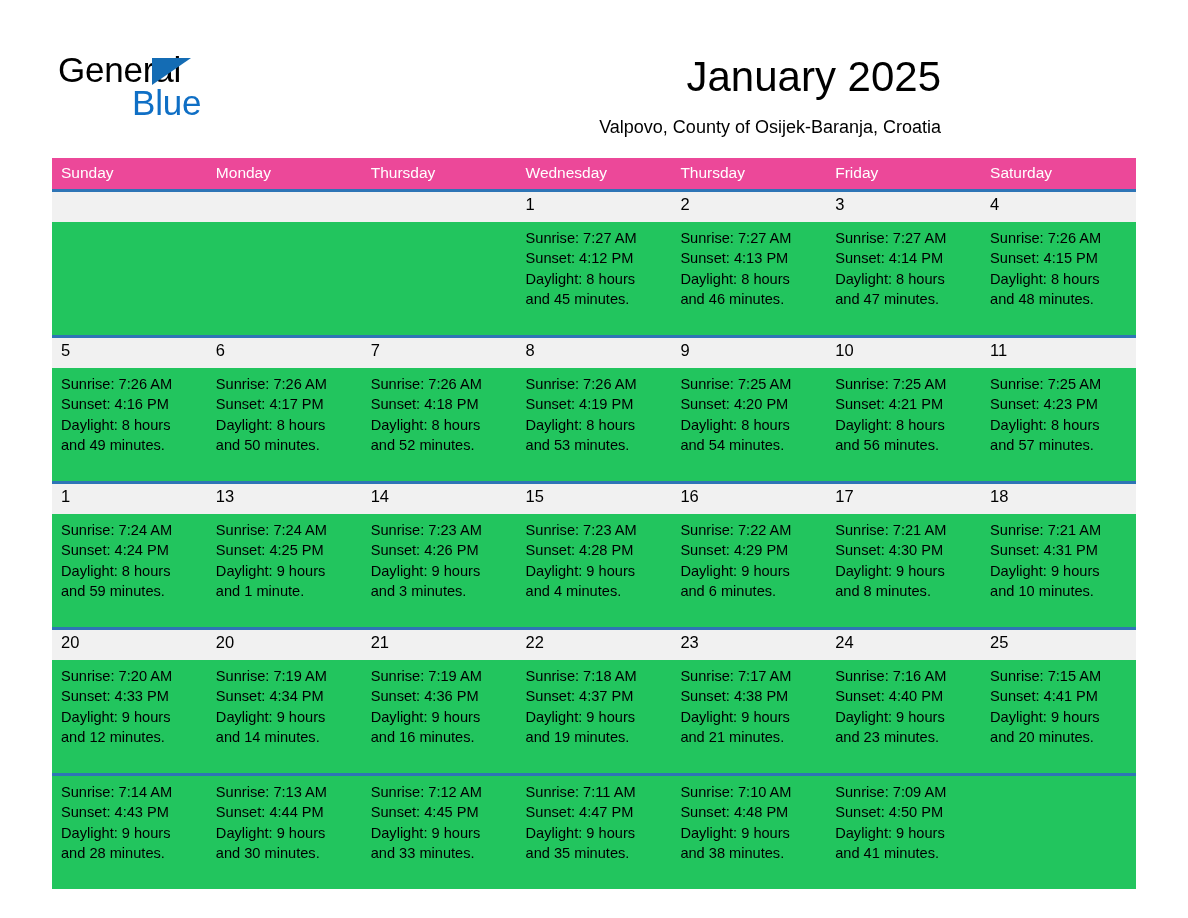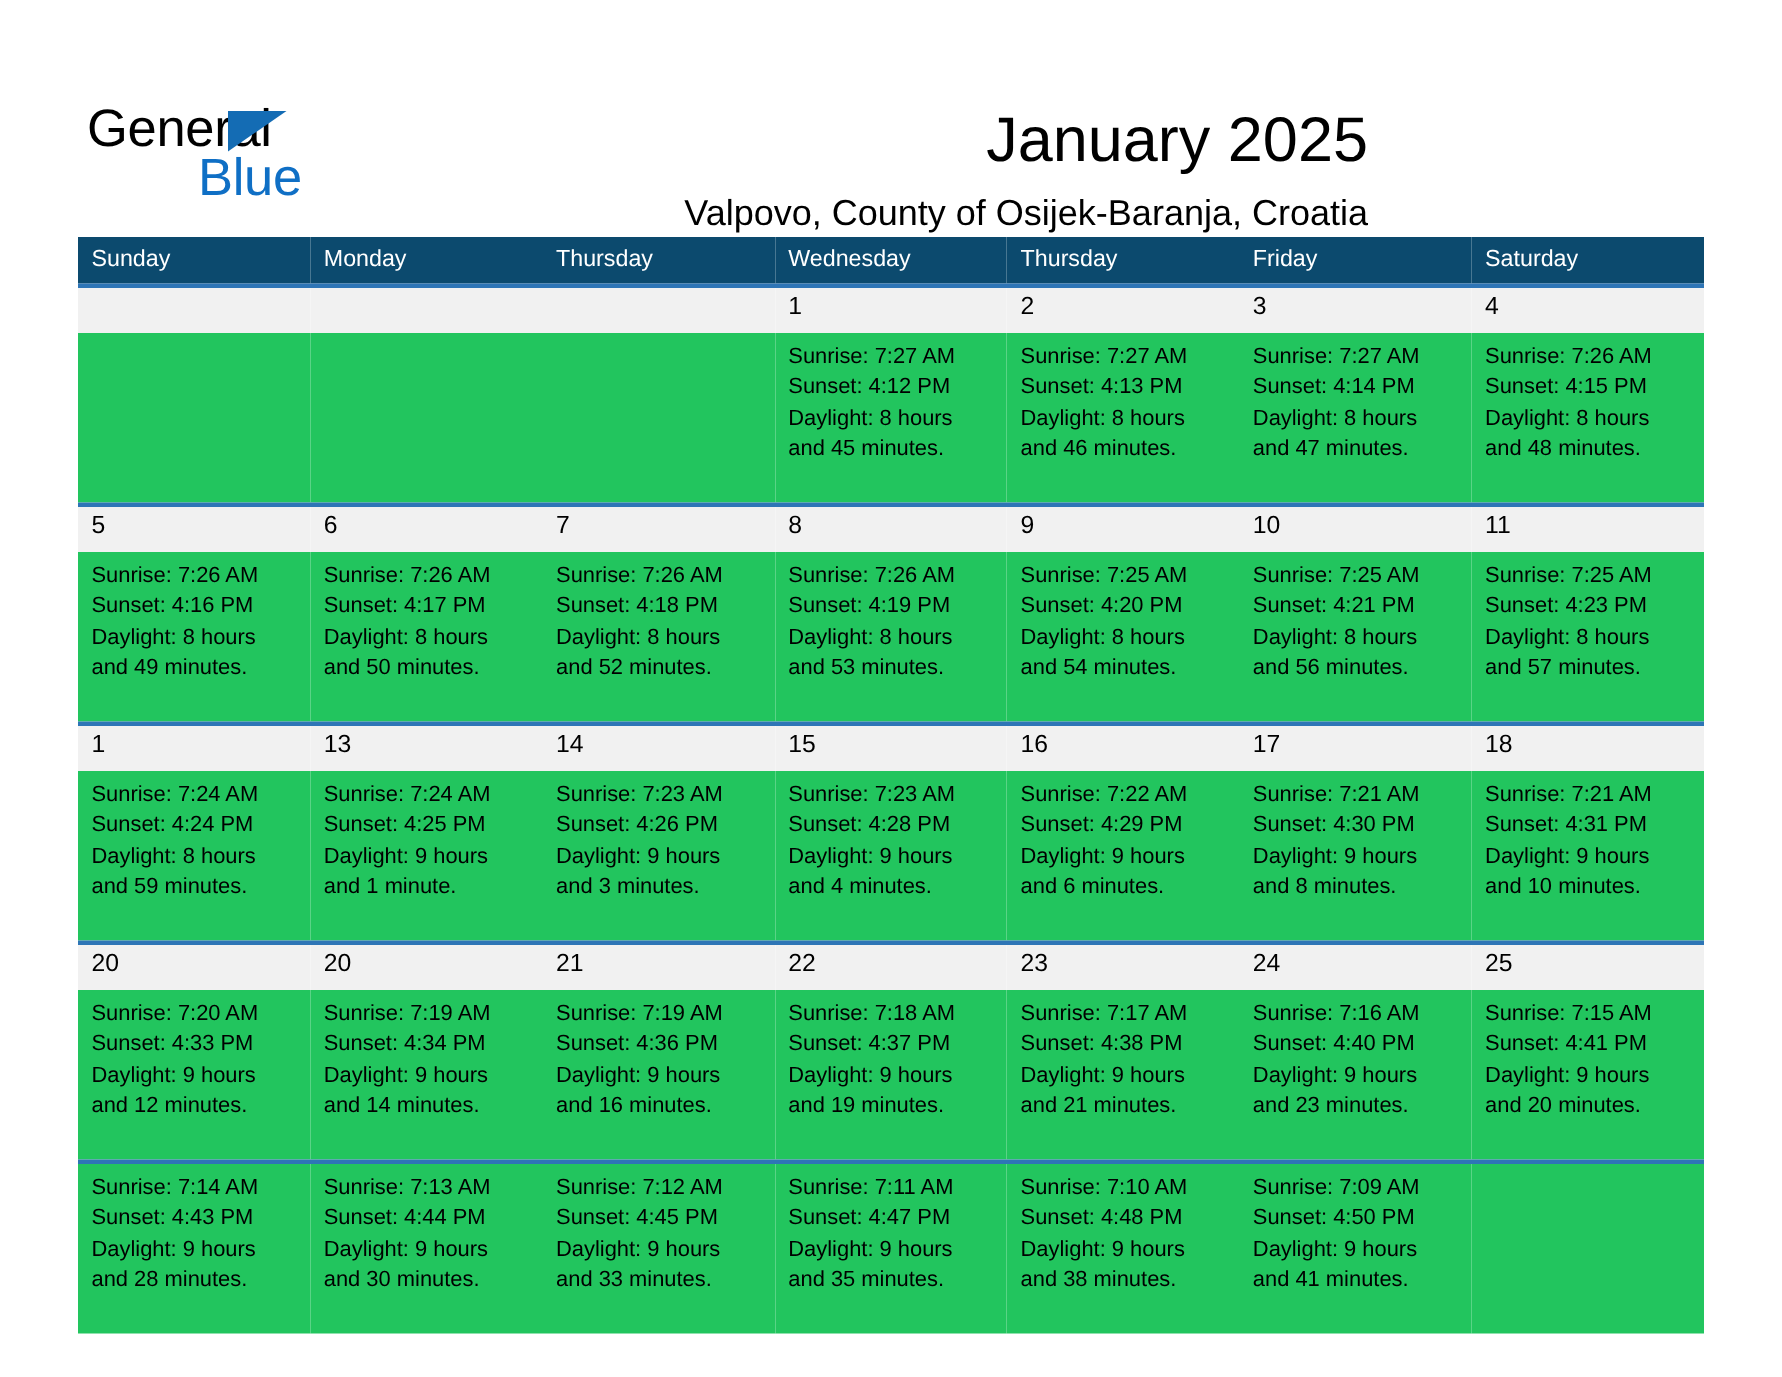--- a/index.html
+++ b/index.html
@@ -18,23 +18,24 @@
     position: relative;
     width: 1188px;
     height: 918px;
     box-sizing: border-box;
   }
 
   
   .header {
     position: absolute;
     left: 0;
-    top: 16px;
+    top: 0;
     width: 968px;
     height: 155px;
+    padding-left: 29px;
   }
   .logo {
     position: absolute;
     left: 58px;
     top: 50px;
     width: 260px;
     height: 80px;
   }
   .logo-general {
     position: absolute;
@@ -71,21 +72,21 @@
     line-height: 50px;
     font-weight: normal;
     text-align: right;
     white-space: nowrap;
     margin-left: 28px;
   }
   .subtitle {
     position: absolute;
     right: 56px;
     top: 113px;
-    font-size: 24px;
+    font-size: 18px;
     line-height: 28px;
     font-weight: normal;
     text-align: left;
     white-space: nowrap;
   }
 
   
   .calendar {
     position: absolute;
     left: 52px;
@@ -93,21 +94,21 @@
     width: 1084px;
   }
   table.cal {
     border-collapse: collapse;
     table-layout: fixed;
     width: 1084px;
   }
   table.cal col { width: 154.857px; }
 
   thead th {
-    background: #0c4a6e;
+    background: #ec4899;
     color: #ffffff;
     font-size: 15.5px;
     font-weight: normal;
     text-align: left;
     padding: 7px 0 8px 9px;
     height: 16px;
     line-height: 16px;
   }
 
   tbody tr.week-sep td {

